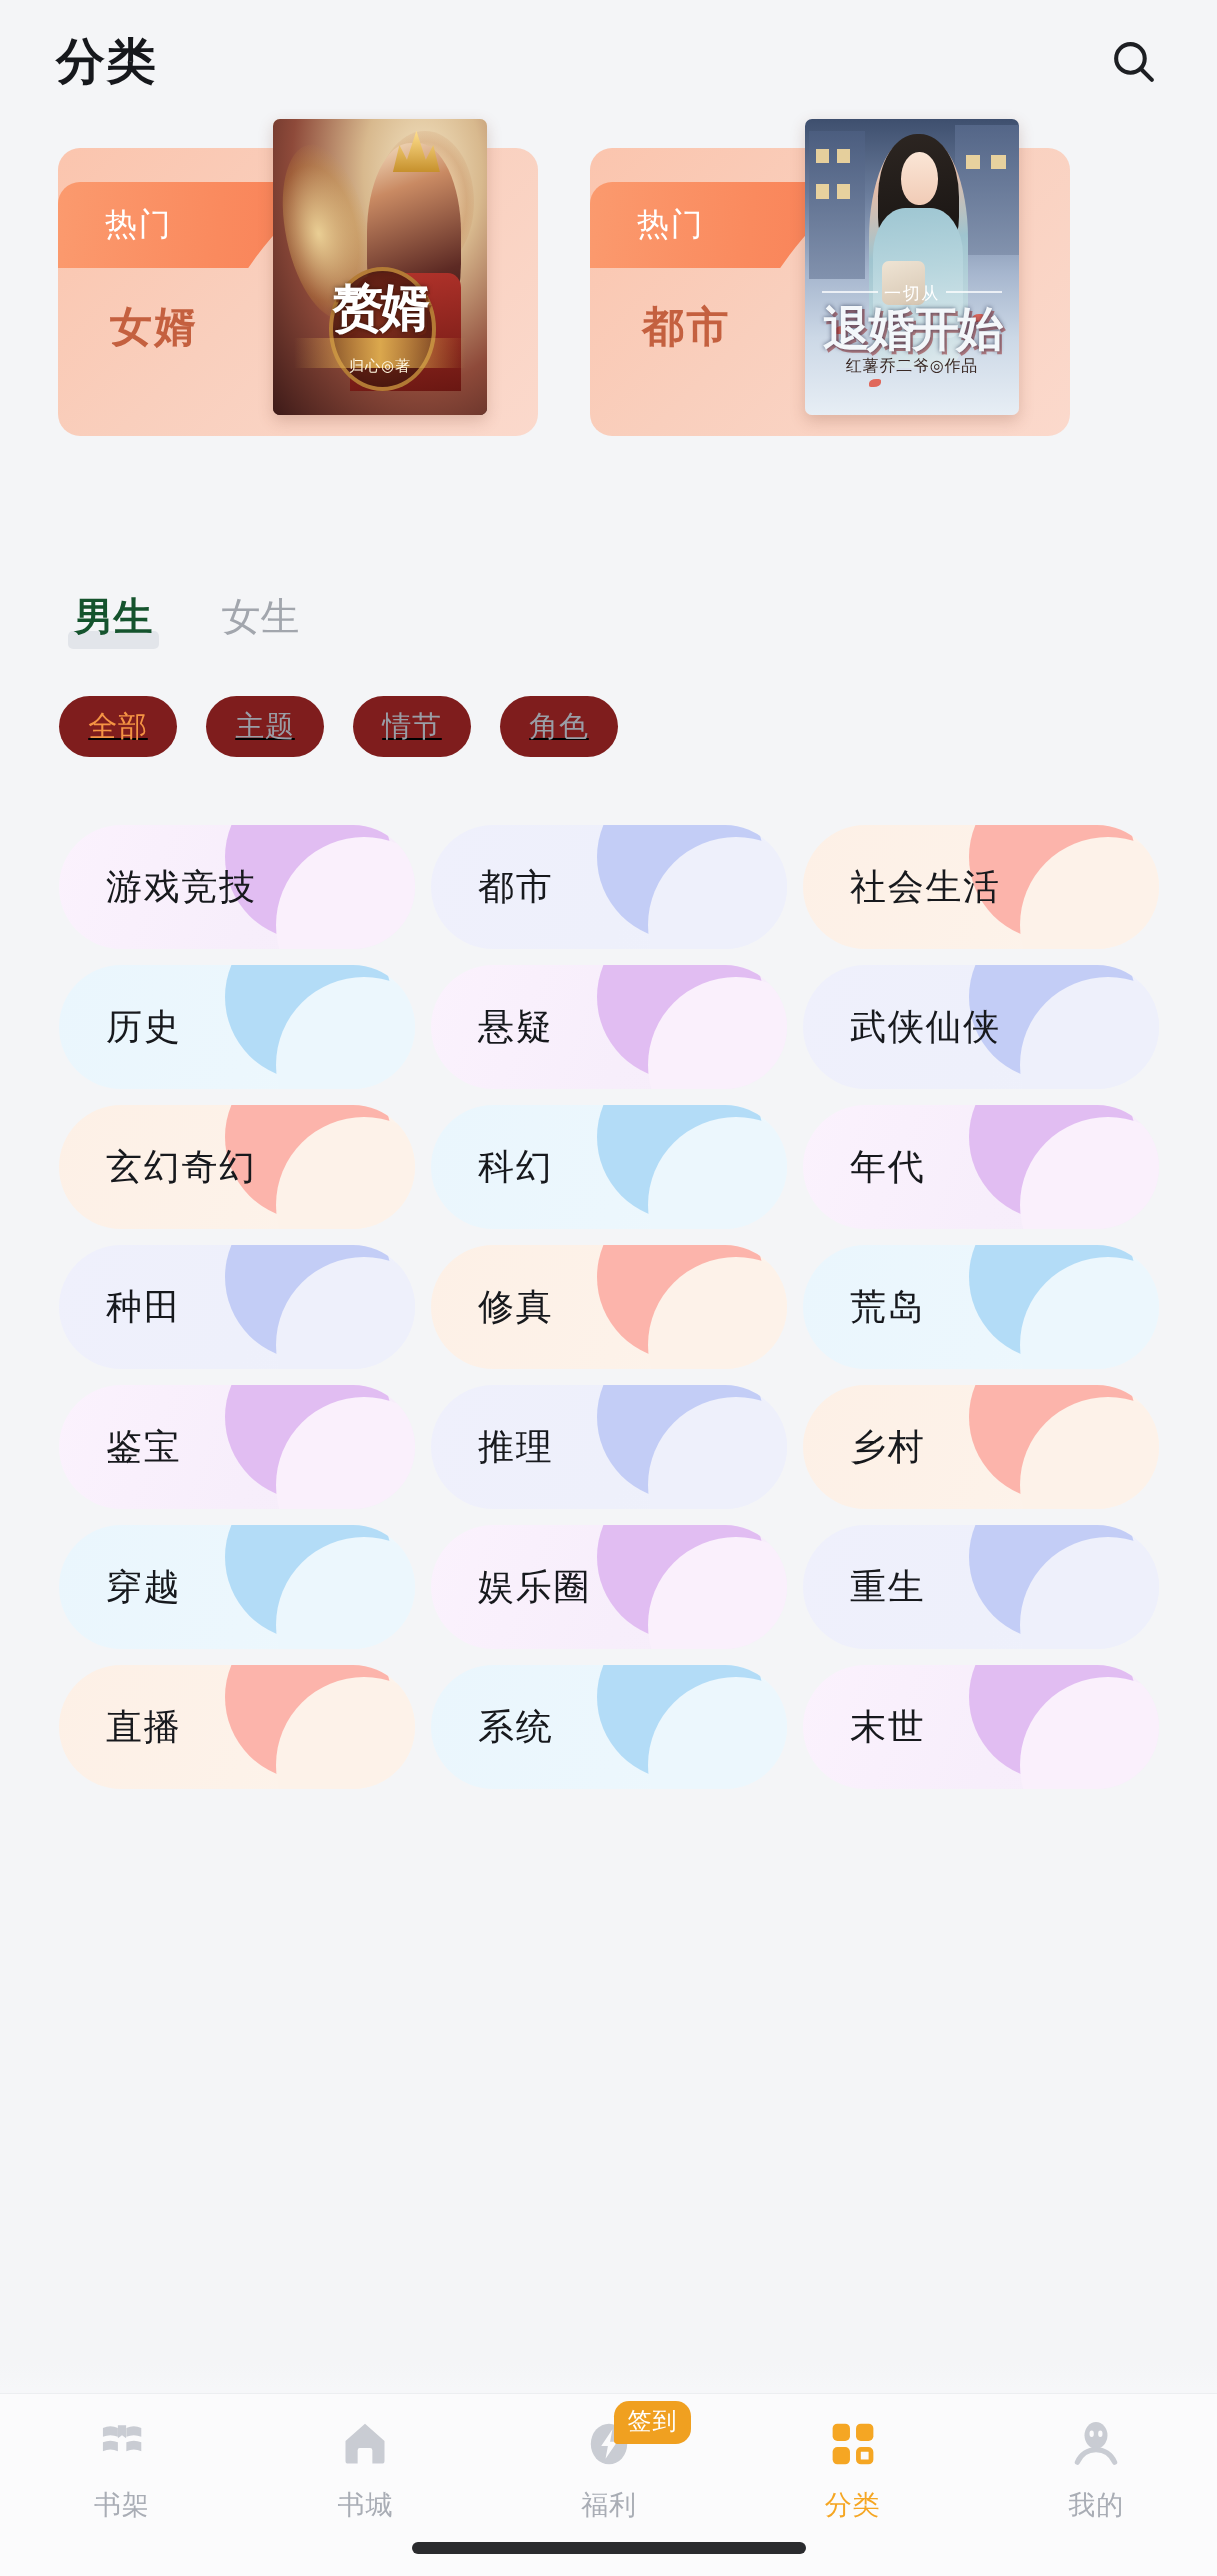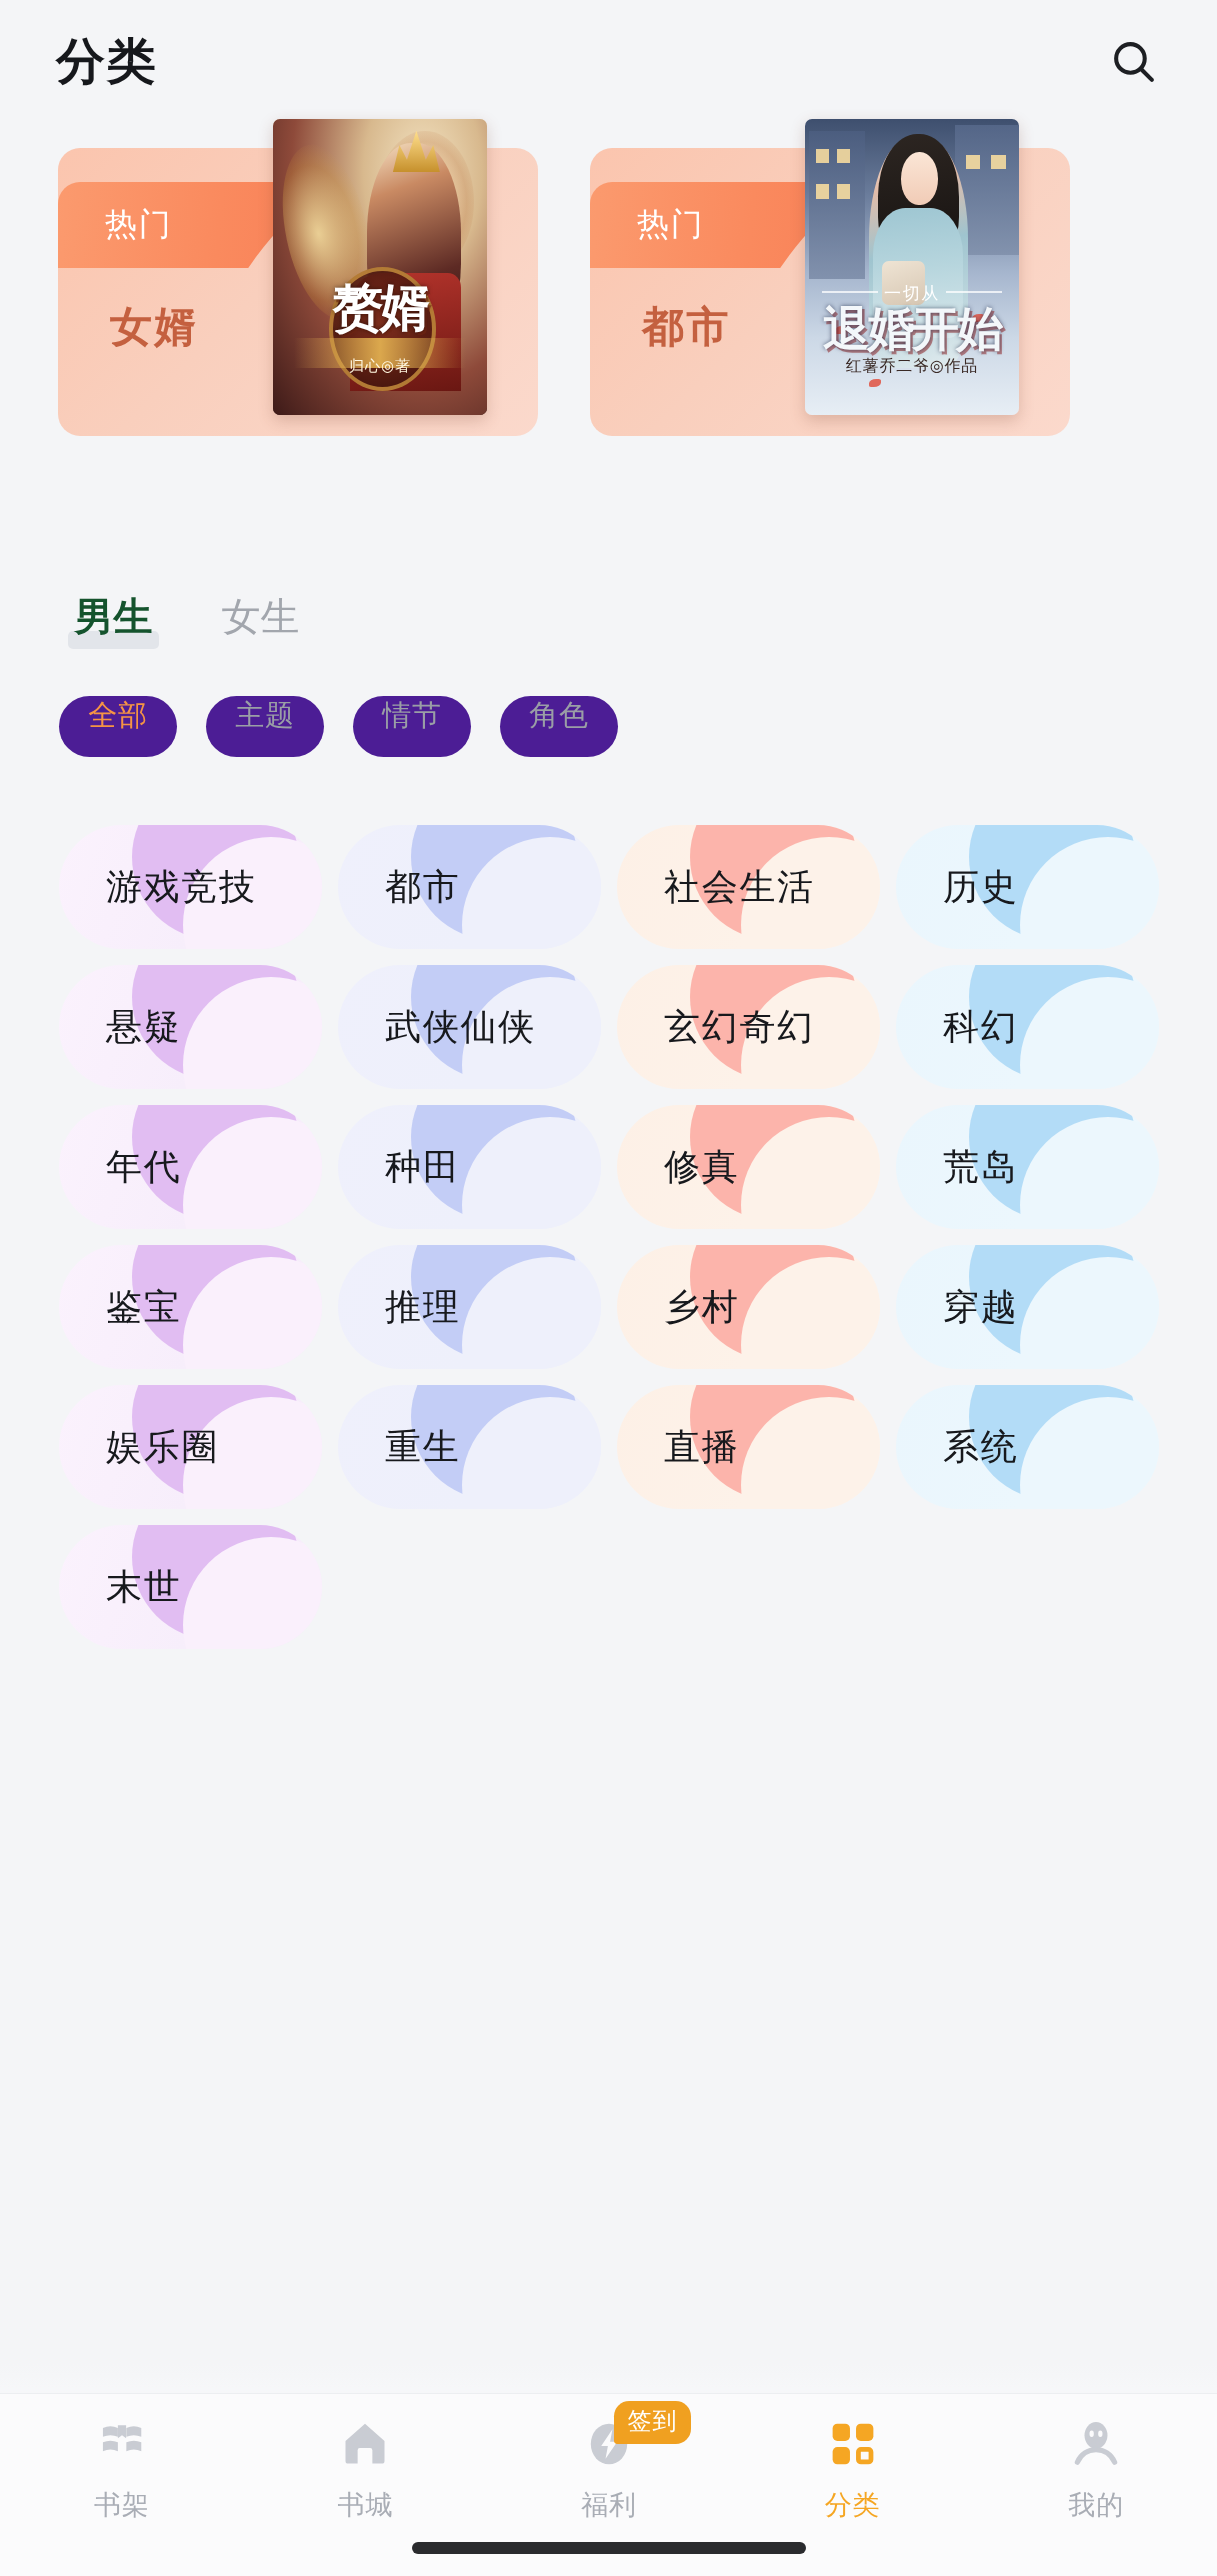--- a/index.html
+++ b/index.html
@@ -139,30 +139,30 @@
     background:#e2e5ea;border-radius:5.1px;z-index:-1;
   }
 
   
   .chips{
     position:absolute;left:0;top:690px;width:1218px;height:73px;
     display:flex;align-items:center;padding-left:59px;gap:29px;
   }
   .chip{
     height:61px;min-width:118px;padding:0 25.4px;border-radius:30.5px;
-    background:#4c1d95;display:flex;align-items:flex-start;justify-content:center;
+    background:#7f1d1d;display:flex;align-items:center;justify-content:center;text-decoration:underline;
   }
   .chip-label{font-size:29px;color:#9a9ea6;letter-spacing:0.8px;}
   .chip.active .chip-label{color:#f59444;}
 
   
   .cat-grid{
     position:absolute;left:0;top:825px;width:1218px;height:1574px;
     padding:0 59px;
-    display:grid;grid-template-columns:1fr 1fr 1fr 1fr;
+    display:grid;grid-template-columns:1fr 1fr 1fr;
     column-gap:47px;row-gap:22px;
     align-content:start;
     gap:16px;
   }
   .cat-pill{
     position:relative;height:124px;border-radius:62px;
     overflow:hidden;display:flex;align-items:center;
     padding-left:47px;
   }
   .cat-label{

